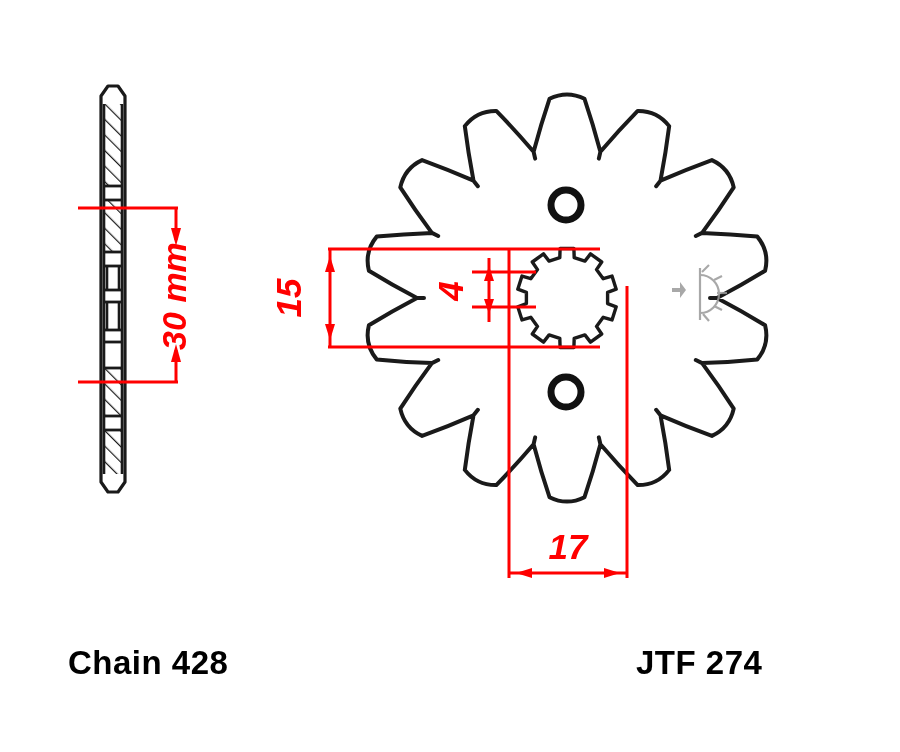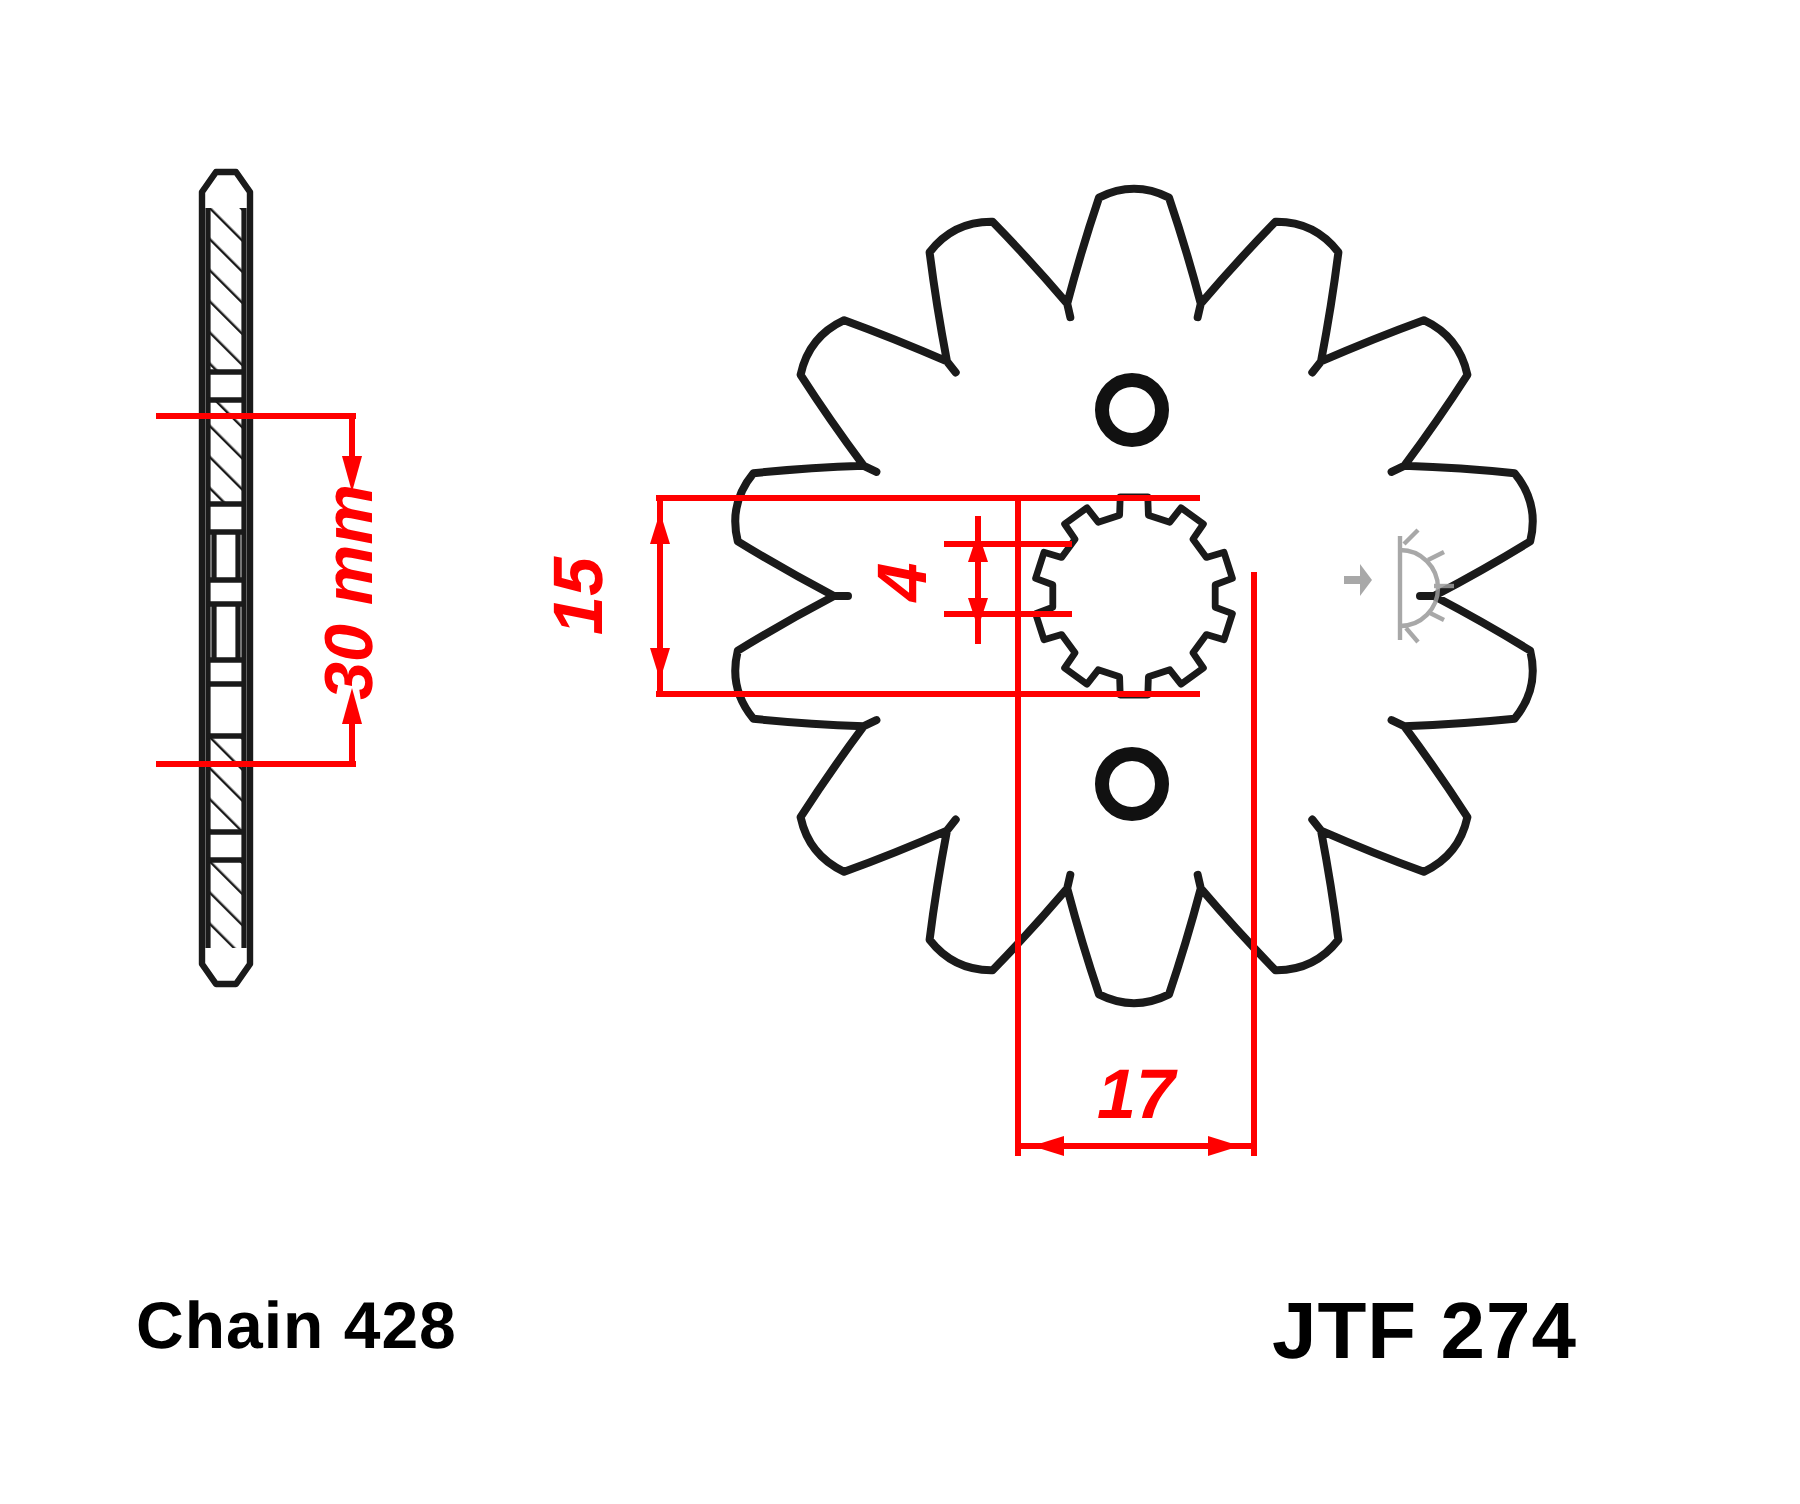--- a/index.html
+++ b/index.html
@@ -41,21 +41,21 @@
     letter-spacing: 0.5px;
   }
   #caption-chain {
     left: 68px;
     top: 644px;
     font-size: 33px;
   }
   #caption-part {
     left: 636px;
     top: 644px;
-    font-size: 40px;
+    font-size: 33px;
   }
 </style>
 </head>
 <body>
 
 <div id="drawing-root">
 
   <svg class="tech-drawing" viewBox="0 0 900 752" xmlns="http://www.w3.org/2000/svg">
 
     <g>

